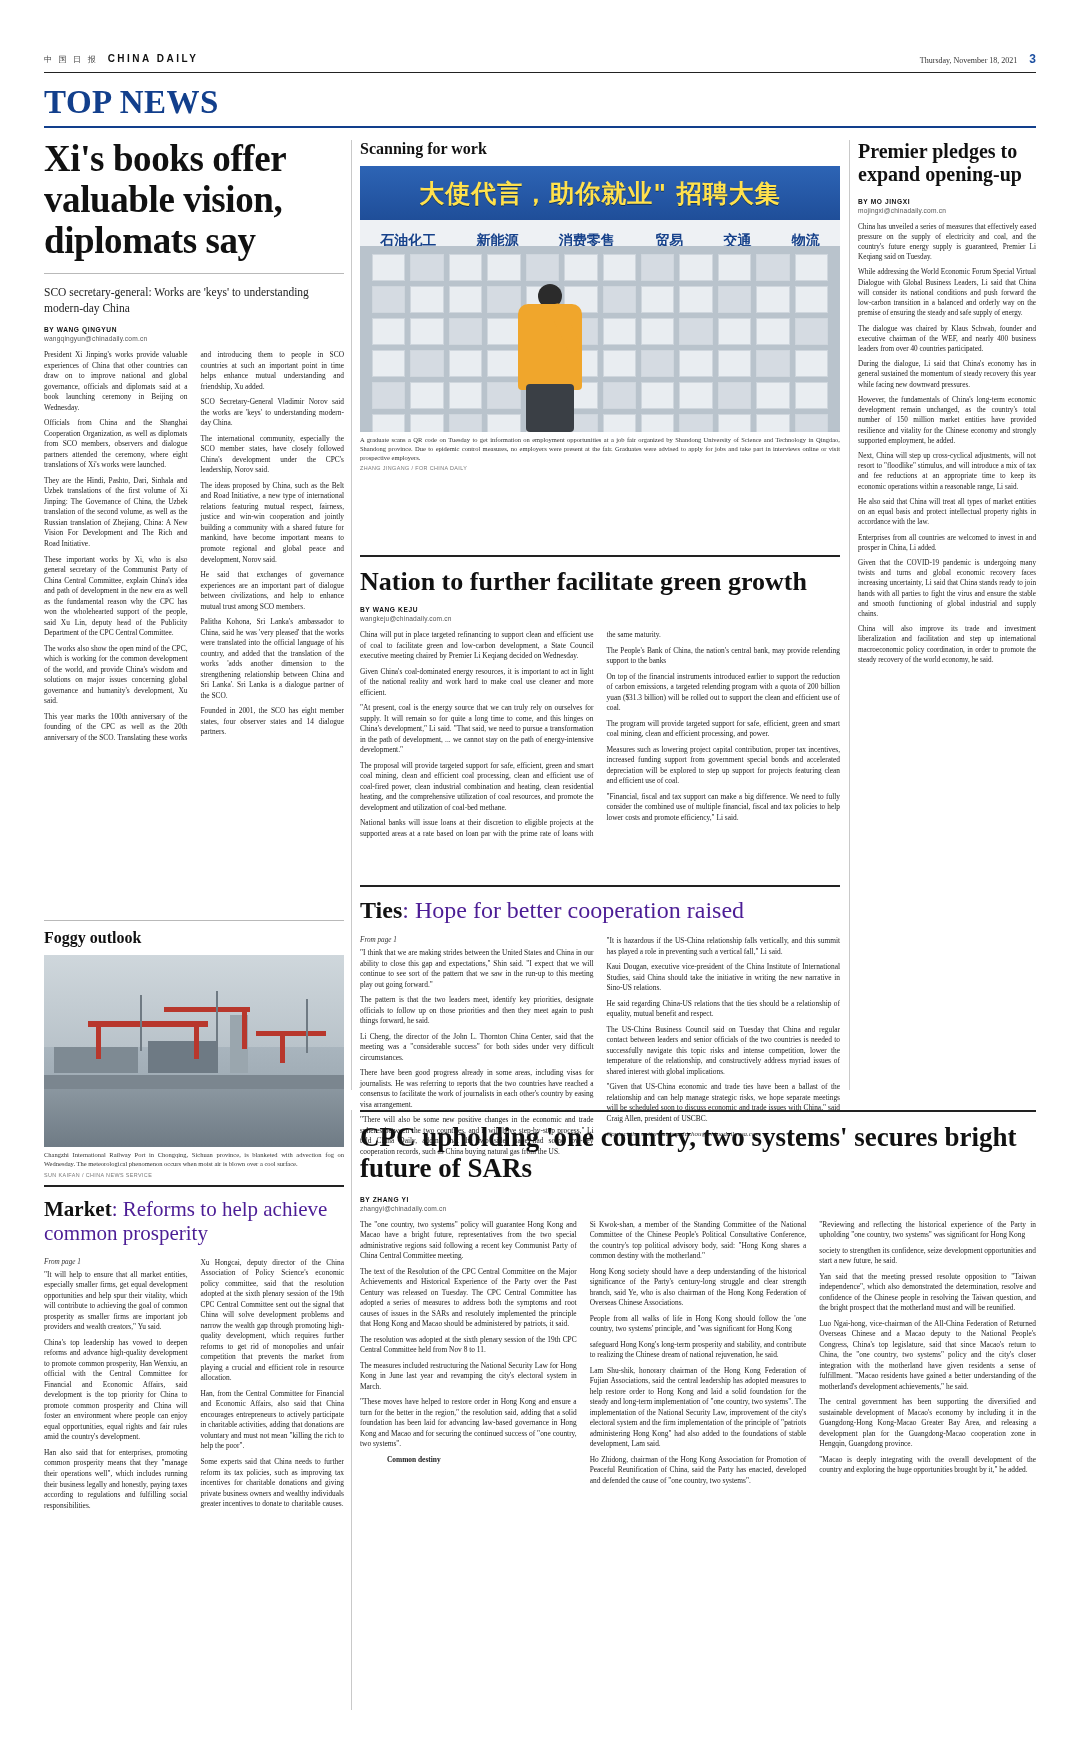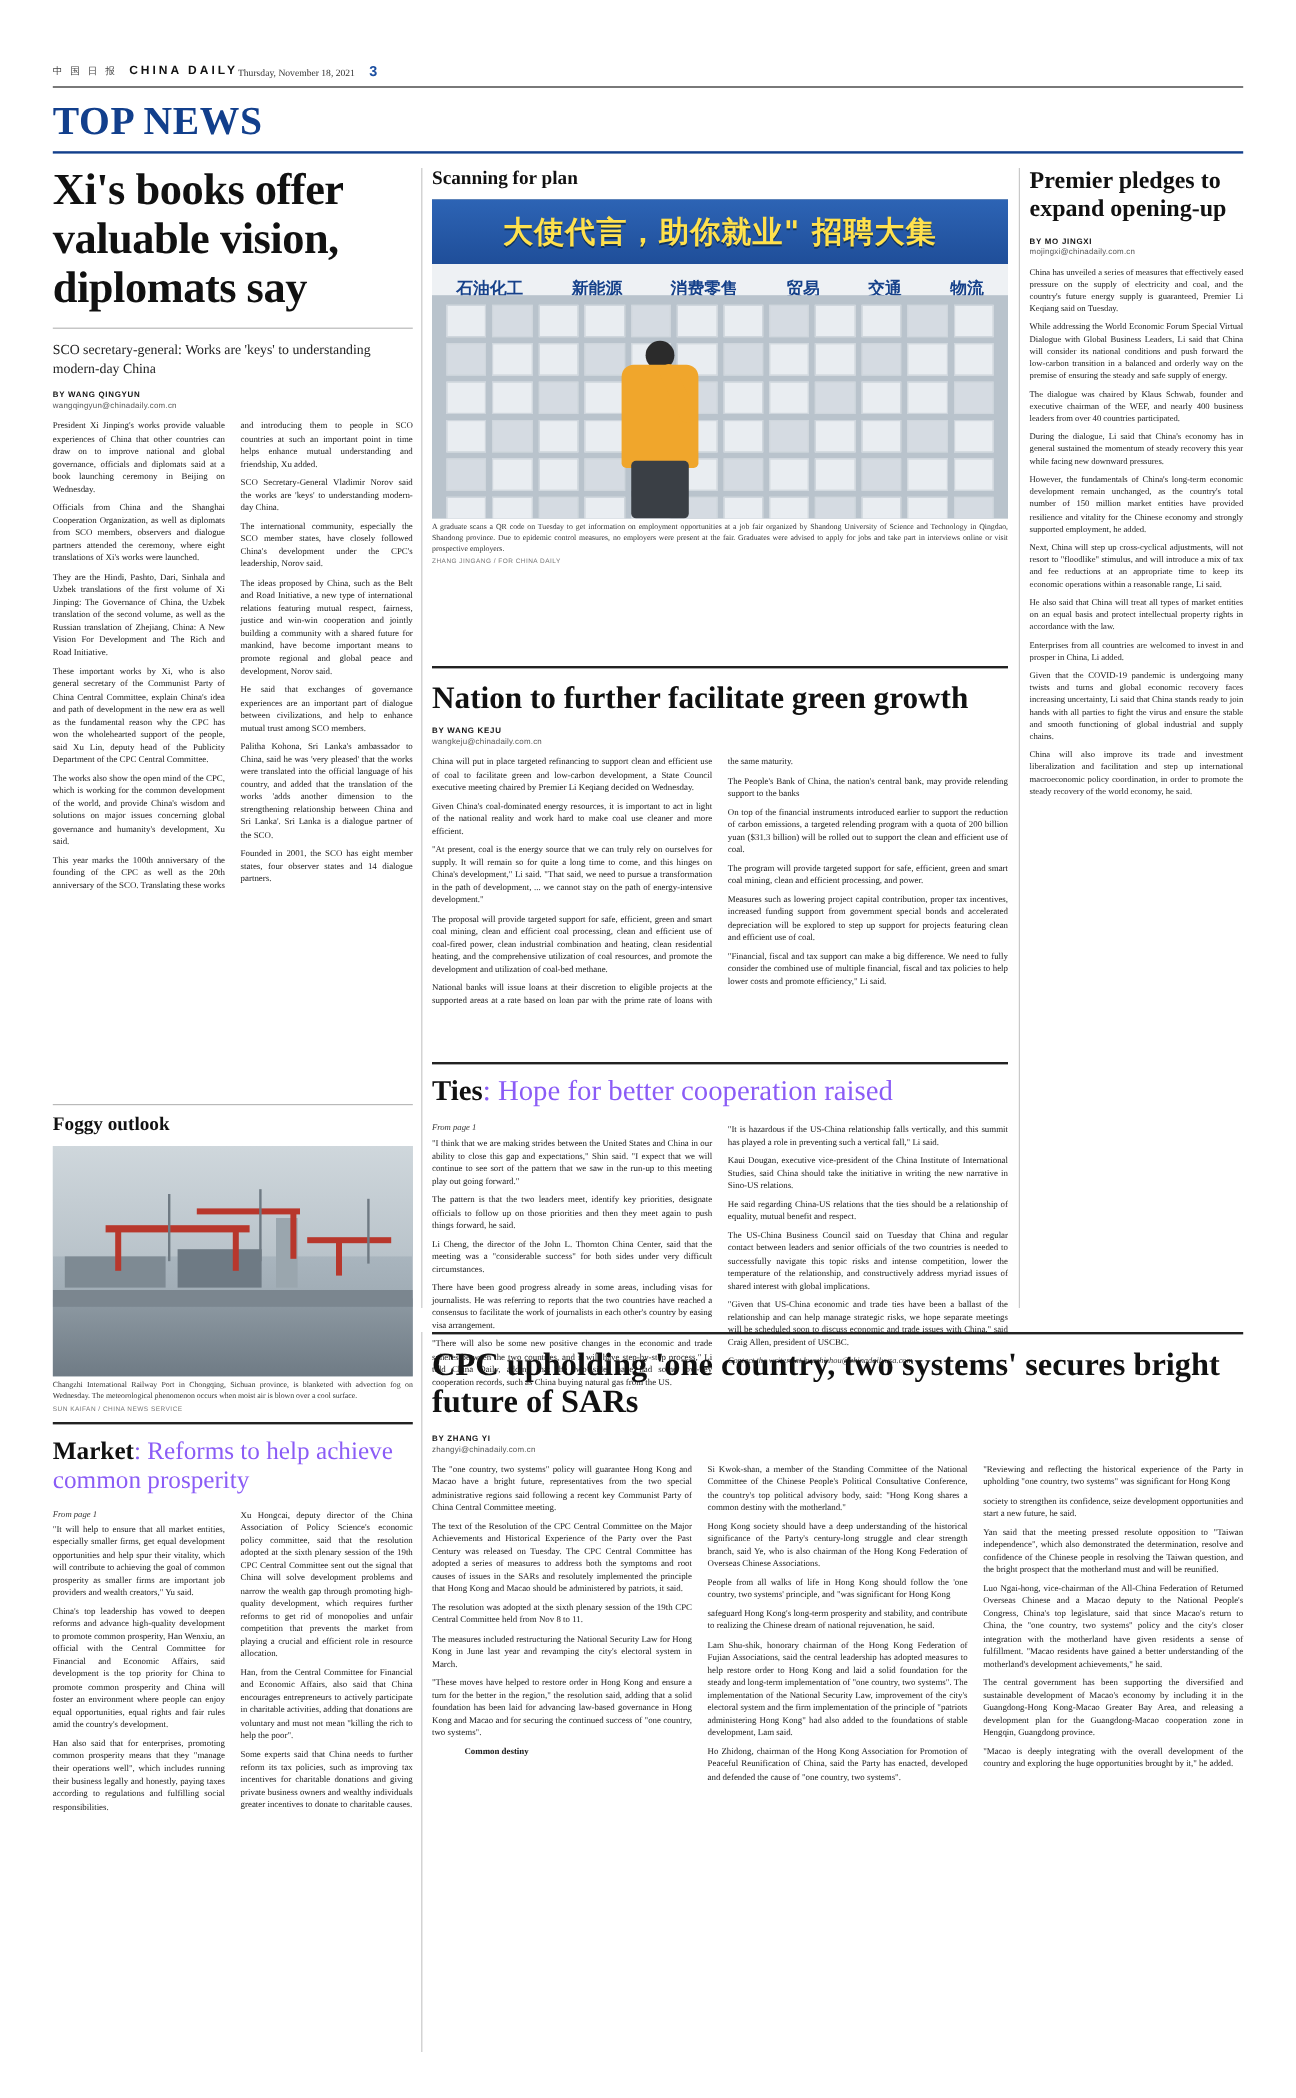--- a/index.html
+++ b/index.html
@@ -8,21 +8,21 @@
     background:#ffffff;
     font-family:"Liberation Serif", serif;
     color:#111;
     overflow:hidden;
   }
   .page{position:relative;width:1080px;height:1748px;padding:0;box-sizing:border-box;}
 
   
   .masthead{
     position:absolute;left:44px;top:46px;width:992px;height:26px;
-    display:flex;align-items:center;
+    display:flex;align-items:center;justify-content:space-between;
   }
   .mast-left{display:flex;align-items:baseline;gap:10px;}
   .mast-cn{font-family:"DejaVu Sans", sans-serif;font-size:8px;color:#444;letter-spacing:2px;}
   .mast-title{font-family:Liberation Sans, sans-serif;font-size:10px;letter-spacing:2.5px;font-weight:bold;color:#111;}
   .mast-right{display:flex;align-items:baseline;gap:12px;}
   .mast-date{font-family:"Liberation Serif", serif;font-size:8px;color:#333;}
   .mast-page{font-family:"Liberation Sans", sans-serif;font-size:12px;font-weight:bold;color:#1b4ea0;}
   .mast-rule{position:absolute;left:44px;top:72px;width:992px;height:1px;background:#222;}
 
   
@@ -71,21 +71,21 @@
   .rule-thick{height:2px;background:#222;}
 
   
   .subhead{
     font-family:"Liberation Serif", serif;font-weight:bold;
     font-size:16px;color:#111;
   }
   .kicker{
     font-family:"Liberation Serif", serif;font-weight:bold;font-size:15px;color:#111;
   }
-  .kicker .light{font-weight:normal;color:#8b5cf6;}
+  .kicker .light{font-weight:normal;color:#4c1d95;}
 
   
   .photo{position:relative;overflow:hidden;background:#ccc;}
   .caption{
     font-family:"Liberation Serif", serif;font-size:6.5px;line-height:1.35;color:#333;margin-top:4px;text-align:justify;
   }
   .credit{
     font-family:"Liberation Sans", sans-serif;font-size:5.4px;color:#777;letter-spacing:.4px;margin-top:3px;text-transform:uppercase;
   }
   .fromp{font-family:"Liberation Serif", serif;font-style:italic;font-size:7.2px;color:#333;margin-bottom:4px;}
@@ -215,21 +215,21 @@
       <p>"It will help to ensure that all market entities, especially smaller firms, get equal development opportunities and help spur their vitality, which will contribute to achieving the goal of common prosperity as smaller firms are important job providers and wealth creators," Yu said.</p>
       <p>China's top leadership has vowed to deepen reforms and advance high-quality development to promote common prosperity, Han Wenxiu, an official with the Central Committee for Financial and Economic Affairs, said development is the top priority for China to promote common prosperity and China will foster an environment where people can enjoy equal opportunities, equal rights and fair rules amid the country's development.</p>
       <p>Han also said that for enterprises, promoting common prosperity means that they "manage their operations well", which includes running their business legally and honestly, paying taxes according to regulations and fulfilling social responsibilities.</p>
       <p>Xu Hongcai, deputy director of the China Association of Policy Science's economic policy committee, said that the resolution adopted at the sixth plenary session of the 19th CPC Central Committee sent out the signal that China will solve development problems and narrow the wealth gap through promoting high-quality development, which requires further reforms to get rid of monopolies and unfair competition that prevents the market from playing a crucial and efficient role in resource allocation.</p>
       <p>Han, from the Central Committee for Financial and Economic Affairs, also said that China encourages entrepreneurs to actively participate in charitable activities, adding that donations are voluntary and must not mean "killing the rich to help the poor".</p>
       <p>Some experts said that China needs to further reform its tax policies, such as improving tax incentives for charitable donations and giving private business owners and wealthy individuals greater incentives to donate to charitable causes.</p>
     </div>
   </div>
 
   <div class="col colB" style="top:140px;">
-    <div class="subhead">Scanning for plan</div>
+    <div class="subhead">Scanning for work</div>
     <div class="photo jobfair" style="margin-top:8px;">
       <div class="jf-banner">
         <span>大使代言，助你就业" 招聘大集</span>
       </div>
       <div class="jf-sub">
         <span>石油化工</span>
         <span>新能源</span>
         <span>消费零售</span>
         <span>贸易</span>
         <span>交通</span>

